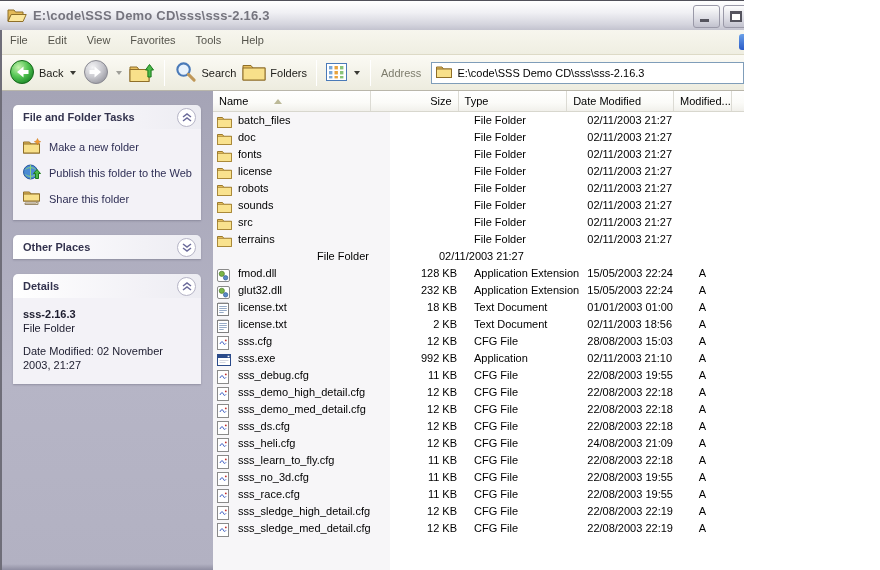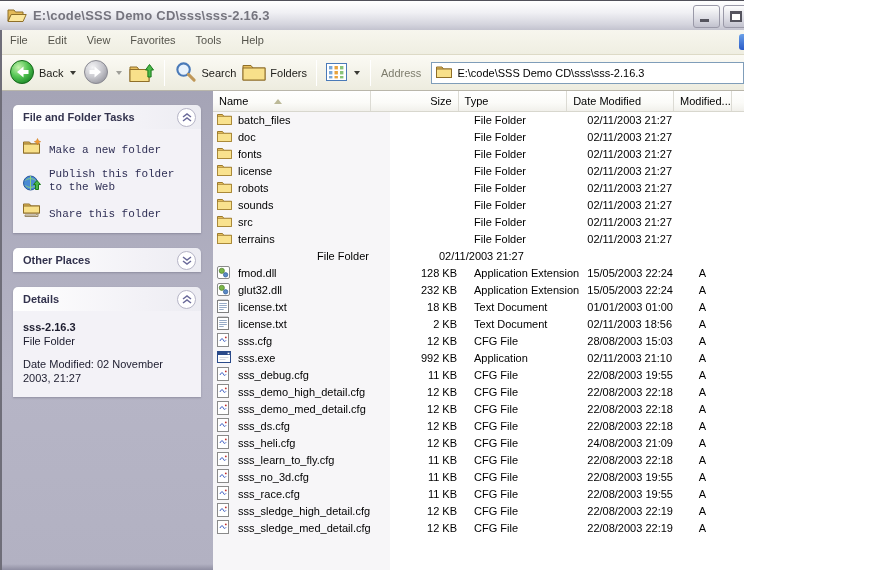--- a/index.html
+++ b/index.html
@@ -55,21 +55,21 @@
     background:linear-gradient(rgba(0,0,0,0),#8f8ea2); }
   .panel { width:188px; border-radius:5px 5px 0 0; margin-bottom:15px;
     box-shadow:0 1px 2px rgba(40,40,60,.25); }
   .panel-header { height:24px; border-radius:5px 5px 0 0;
     background:linear-gradient(to right,#ffffff,#f2f1f6 70%,#ececf2);
     display:flex; align-items:center; justify-content:space-between; padding:0 5px 0 10px; }
   .panel-title { font-weight:bold; color:#33334e; }
   .chevron-btn { width:19px; height:19px; border-radius:50%; background:#fff;
     border:1px solid #b5b4c6; display:flex; align-items:center; justify-content:center; }
   .panel-body { background:#f3f2f7; padding:10px 8px 10px 10px; }
-  .task-item { display:flex; align-items:flex-end; margin-bottom:9px;font-family:Liberation Mono, monospace; }
+  .task-item { display:flex; align-items:flex-start; margin-bottom:9px; }
   .task-item:last-child { margin-bottom:2px; }
   .task-icon { width:20px; flex-shrink:0; margin-right:6px; margin-top:-1px; }
   .task-label { color:#2f2f55; line-height:13px; padding-top:2px; }
   .details-body { background:#f3f2f7; padding:10px 8px 12px 10px; color:#1c1c2e; }
   .details-name { font-weight:bold; margin-bottom:2px; }
   .details-type { margin-bottom:10px; }
   .details-modified { line-height:14px; width:160px; }
 
   
   .content { flex:1; position:relative; background:#fff; overflow:hidden; }
@@ -84,21 +84,21 @@
   .c-type { width:121px; }
   .c-date { width:119px; }
   .c-attr { width:58px; }
   .h-fill { flex:1; border-right:none; }
   .sort-asc { width:0; height:0; border-left:4.5px solid transparent; border-right:4.5px solid transparent;
     border-bottom:5px solid #bcb998; margin-left:26px; }
 
   .rows { position:relative; }
   .frow { display:flex; height:17px; align-items:center; cursor:default; }
   .cell { height:17px; line-height:17px; white-space:nowrap; overflow:hidden; color:#000; }
-  .cell.c-name { display:flex; align-items:flex-start; padding-left:4px; }
+  .cell.c-name { display:flex; align-items:flex-end; padding-left:4px; }
   .cell .fname { margin-left:5px; }
   .cell.c-size { text-align:right; padding-right:10px; display:block; }
   .cell.c-type { padding-left:7px; }
   .cell.c-date { padding-left:8px; }
   .cell.c-attr { padding-left:9px; }
   .row-icon { width:16px; height:14px; display:flex; align-items:center; flex-shrink:0; }
 </style>
 </head>
 <body>
 

